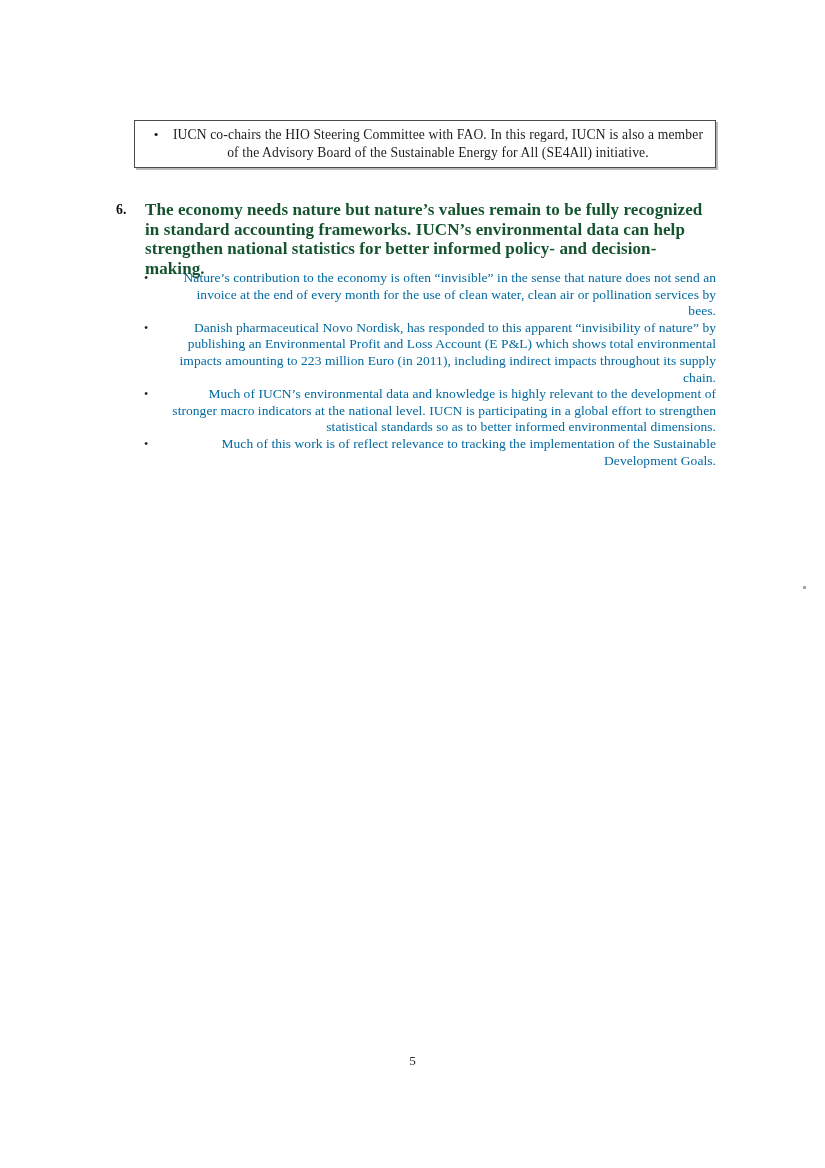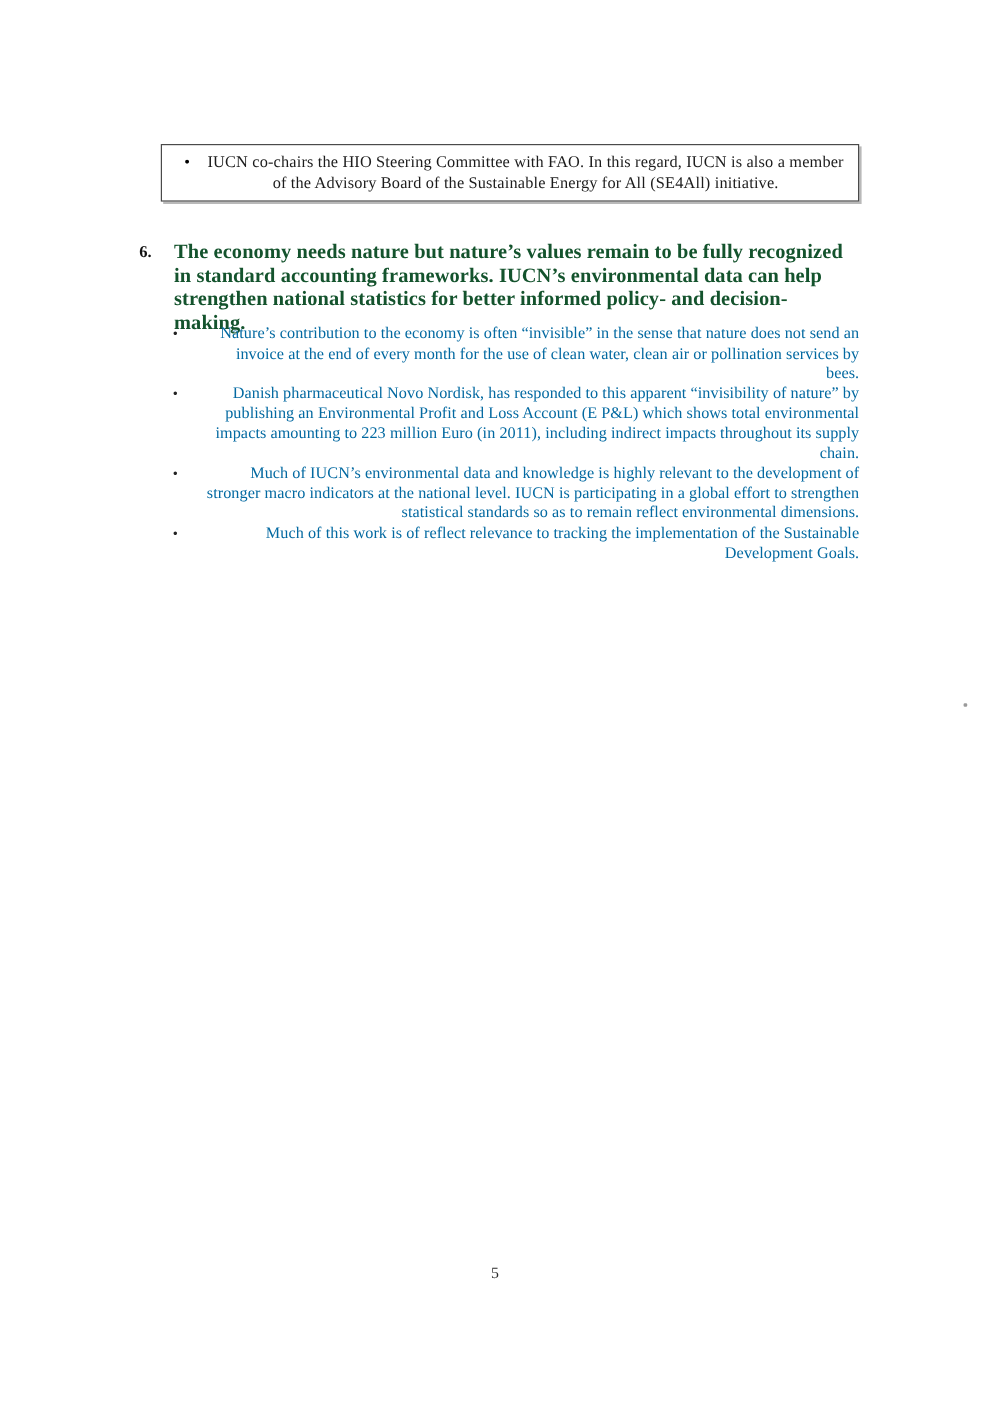--- a/index.html
+++ b/index.html
@@ -155,21 +155,21 @@
       <div class="bullet-body">Nature’s contribution to the economy is often “invisible” in the sense that nature does not send an invoice at the end of every month for the use of clean water, clean air or pollination services by bees.</div>
     </div>
 
     <div class="bullet-item">
       <div class="bullet-marker">•</div>
       <div class="bullet-body">Danish pharmaceutical Novo Nordisk, has responded to this apparent “invisibility of nature” by publishing an Environmental Profit and Loss Account (E P&amp;L) which shows total environmental impacts amounting to 223 million Euro (in 2011), including indirect impacts throughout its supply chain.</div>
     </div>
 
     <div class="bullet-item">
       <div class="bullet-marker">•</div>
-      <div class="bullet-body">Much of IUCN’s environmental data and knowledge is highly relevant to the development of stronger macro indicators at the national level. IUCN is participating in a global effort to strengthen statistical standards so as to remain reflect environmental dimensions.</div>
+      <div class="bullet-body">Much of IUCN’s environmental data and knowledge is highly relevant to the development of stronger macro indicators at the national level. IUCN is participating in a global effort to strengthen statistical standards so as to better informed environmental dimensions.</div>
     </div>
 
     <div class="bullet-item">
       <div class="bullet-marker">•</div>
       <div class="bullet-body">Much of this work is of reflect relevance to tracking the implementation of the Sustainable Development Goals.</div>
     </div>
 
   </div>
 
   <div class="scan-speck"></div>

